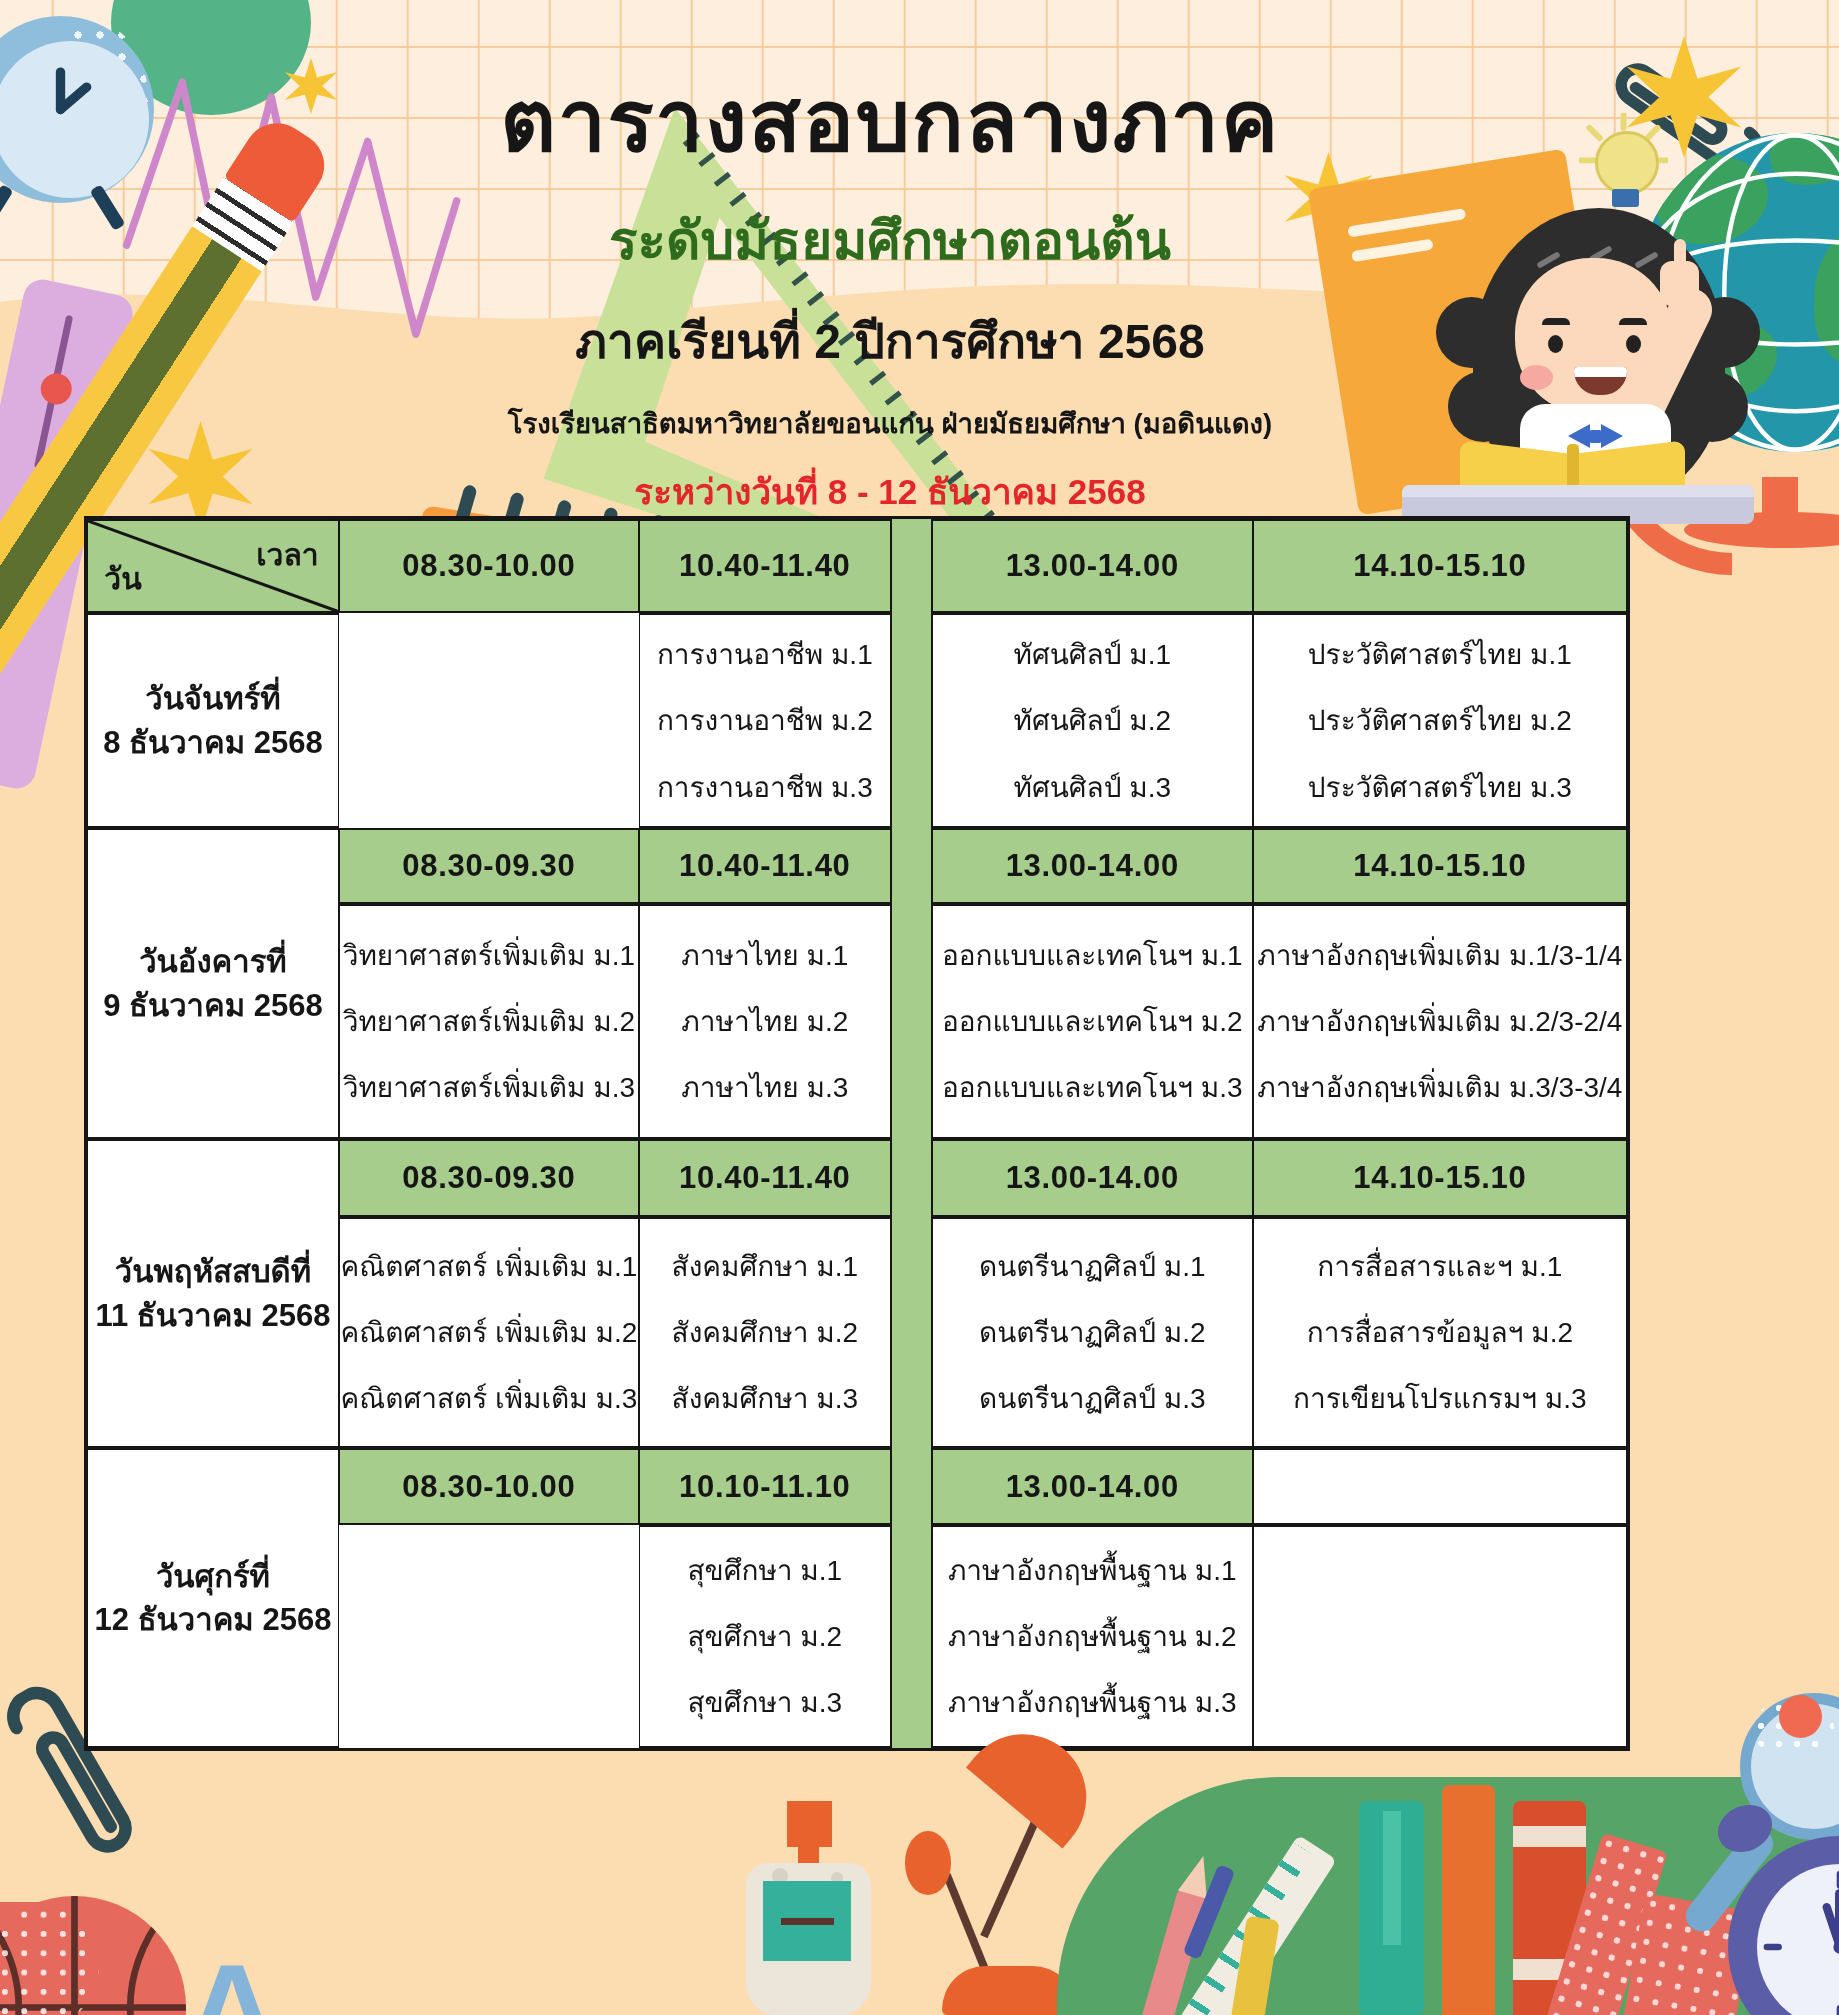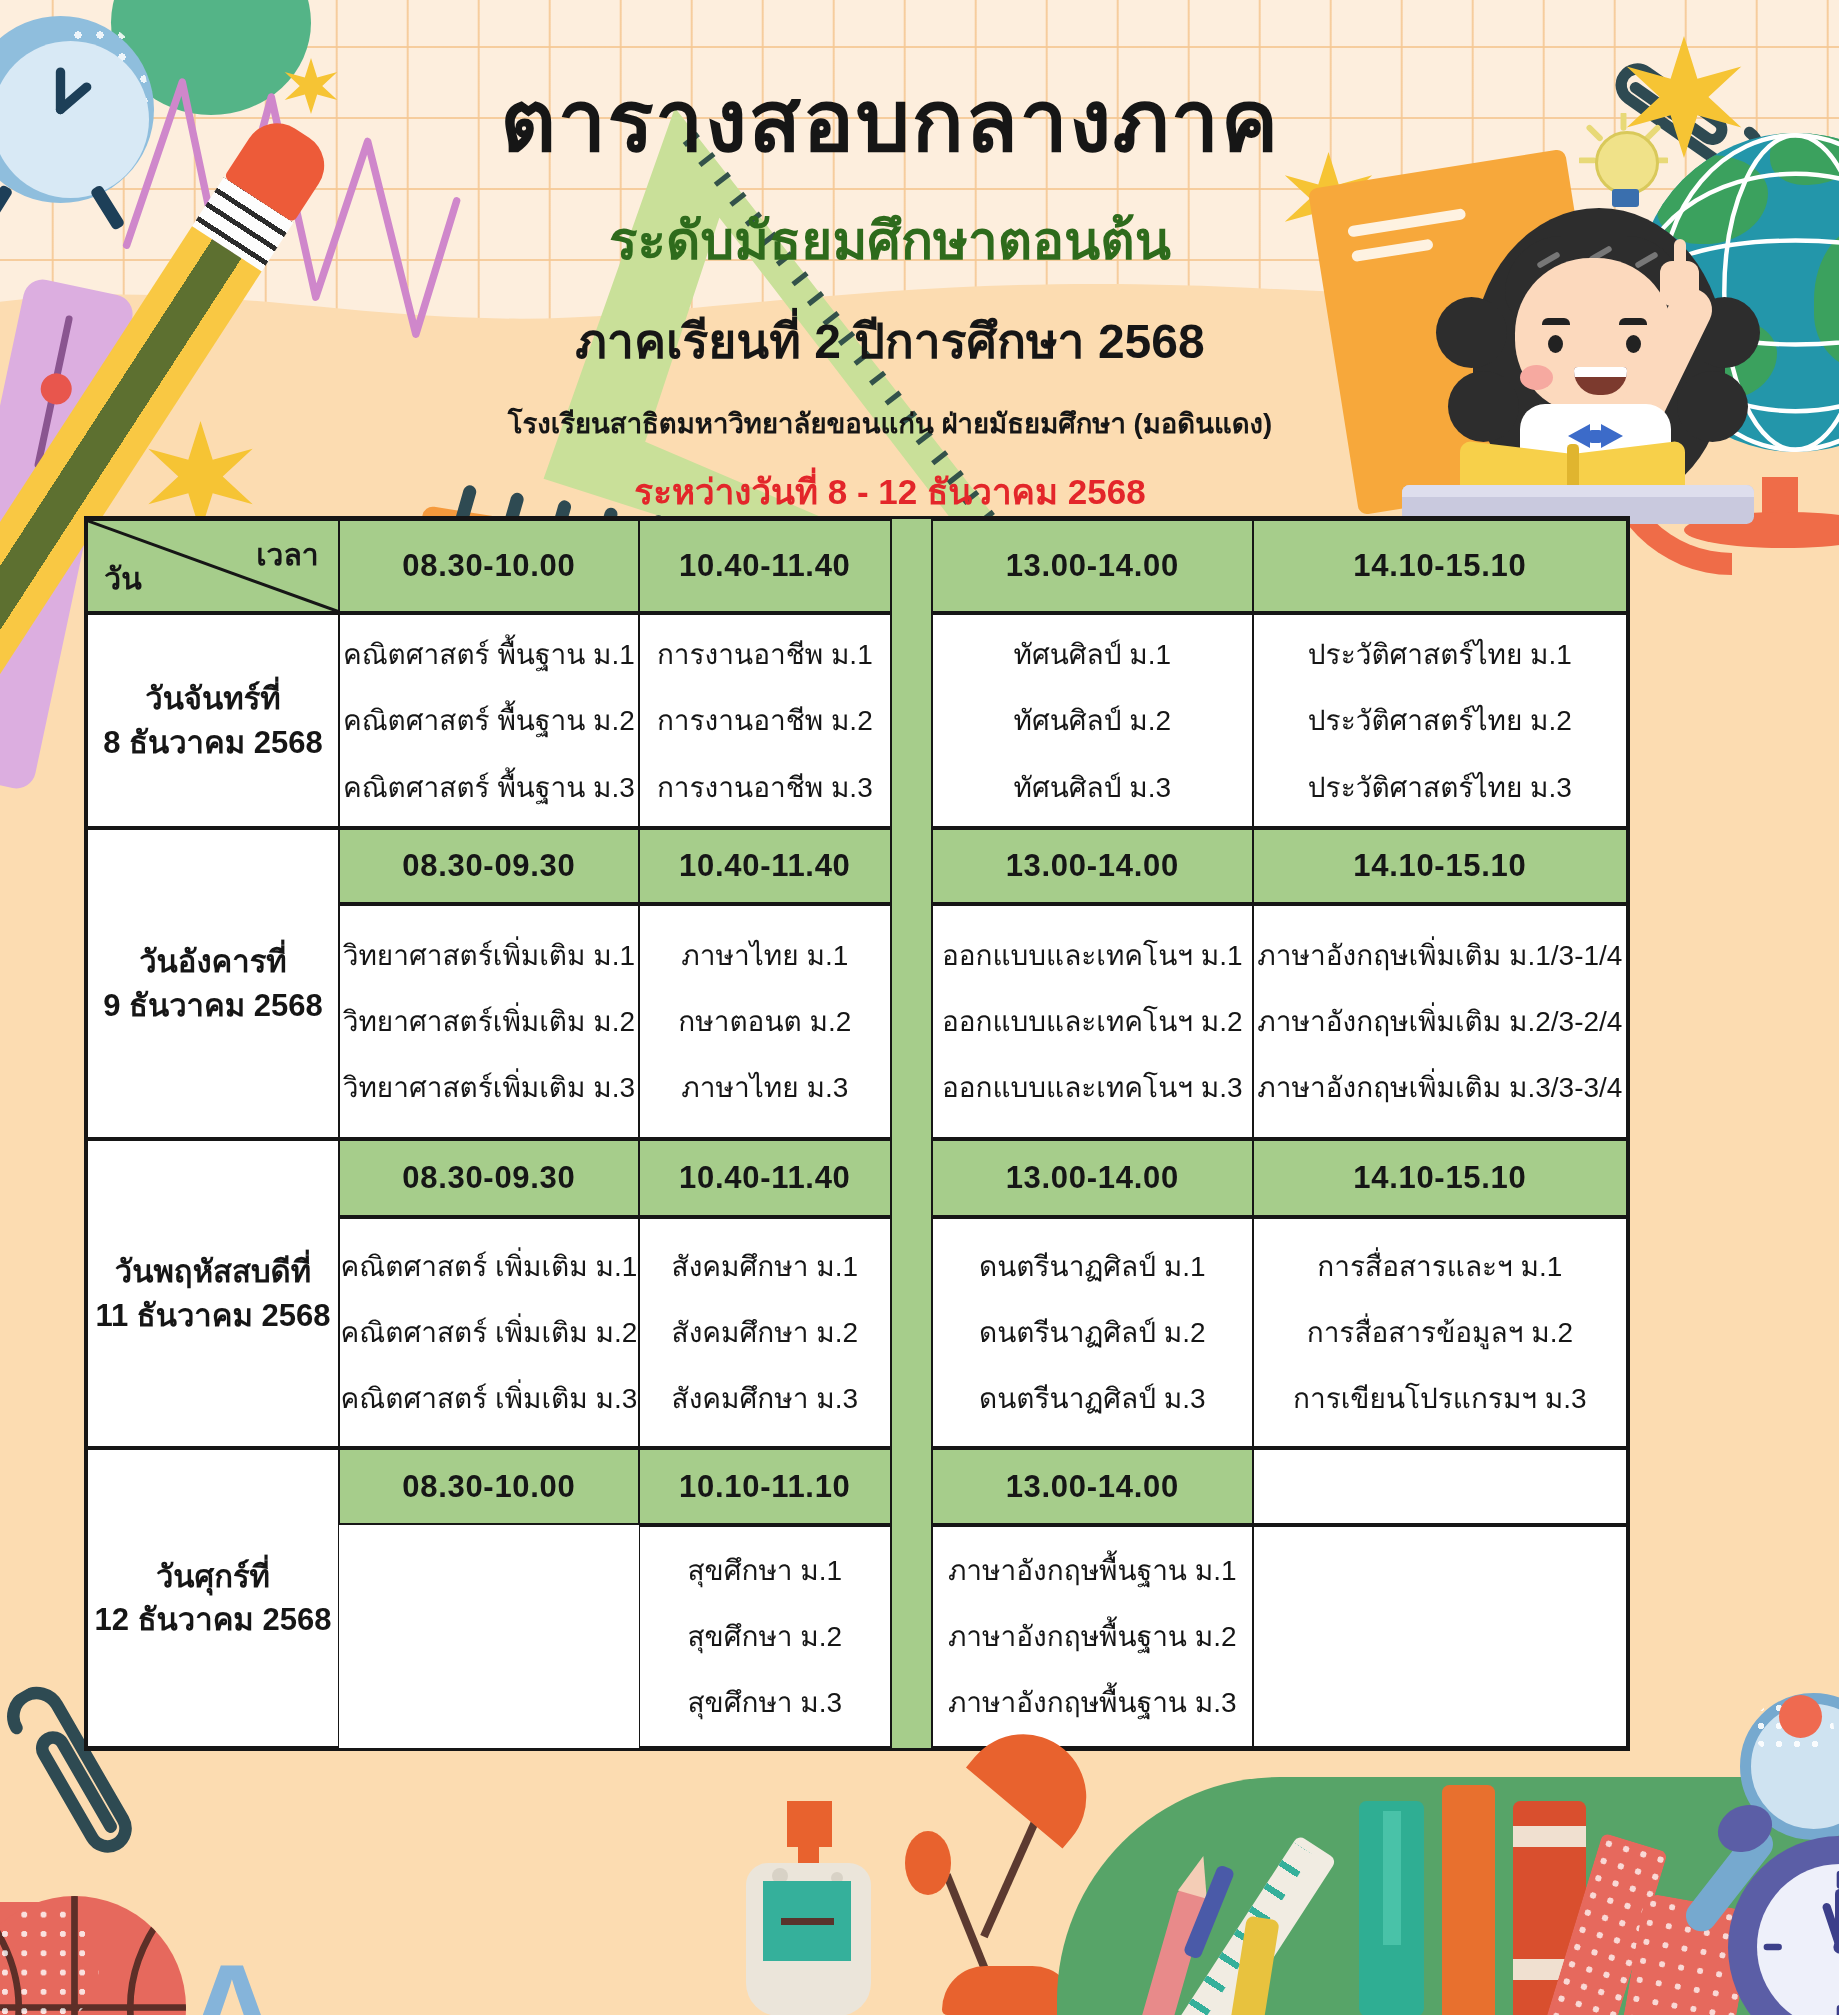--- a/index.html
+++ b/index.html
@@ -391,25 +391,20 @@
   <div class="cell time-cell" style="grid-area:1/2;">08.30-10.00</div>
   <div class="cell time-cell" style="grid-area:1/3;">10.40-11.40</div>
   <div class="cell time-cell" style="grid-area:1/5;">13.00-14.00</div>
   <div class="cell time-cell" style="grid-area:1/6;">14.10-15.10</div>
   <div class="divider"></div>
 
   <div class="cell day-cell" style="grid-area:2/1;">
       <div>วันจันทร์ที่</div>
       <div>8 ธันวาคม 2568</div>
     </div>
-  <div class="cell subject-cell" style="grid-area:2/2;">
-      <div>คณิตศาสตร์ พื้นฐาน ม.1</div>
-      <div>คณิตศาสตร์ พื้นฐาน ม.2</div>
-      <div>คณิตศาสตร์ พื้นฐาน ม.3</div>
-    </div>
   <div class="cell subject-cell" style="grid-area:2/3;">
       <div>การงานอาชีพ ม.1</div>
       <div>การงานอาชีพ ม.2</div>
       <div>การงานอาชีพ ม.3</div>
     </div>
   <div class="cell subject-cell" style="grid-area:2/5;text-align:center;">
       <div>ทัศนศิลป์ ม.1</div>
       <div>ทัศนศิลป์ ม.2</div>
       <div>ทัศนศิลป์ ม.3</div>
     </div>
@@ -427,21 +422,21 @@
   <div class="cell time-cell" style="grid-area:3/3;">10.40-11.40</div>
   <div class="cell time-cell" style="grid-area:3/5;">13.00-14.00</div>
   <div class="cell time-cell" style="grid-area:3/6;">14.10-15.10</div>
   <div class="cell subject-cell" style="grid-area:4/2;">
       <div>วิทยาศาสตร์เพิ่มเติม ม.1</div>
       <div>วิทยาศาสตร์เพิ่มเติม ม.2</div>
       <div>วิทยาศาสตร์เพิ่มเติม ม.3</div>
     </div>
   <div class="cell subject-cell" style="grid-area:4/3;">
       <div>ภาษาไทย ม.1</div>
-      <div>กษาตอนต ม.2</div>
+      <div>ภาษาไทย ม.2</div>
       <div>ภาษาไทย ม.3</div>
     </div>
   <div class="cell subject-cell" style="grid-area:4/5;">
       <div>ออกแบบและเทคโนฯ ม.1</div>
       <div>ออกแบบและเทคโนฯ ม.2</div>
       <div>ออกแบบและเทคโนฯ ม.3</div>
     </div>
   <div class="cell subject-cell" style="grid-area:4/6;">
       <div>ภาษาอังกฤษเพิ่มเติม ม.1/3-1/4</div>
       <div>ภาษาอังกฤษเพิ่มเติม ม.2/3-2/4</div>

